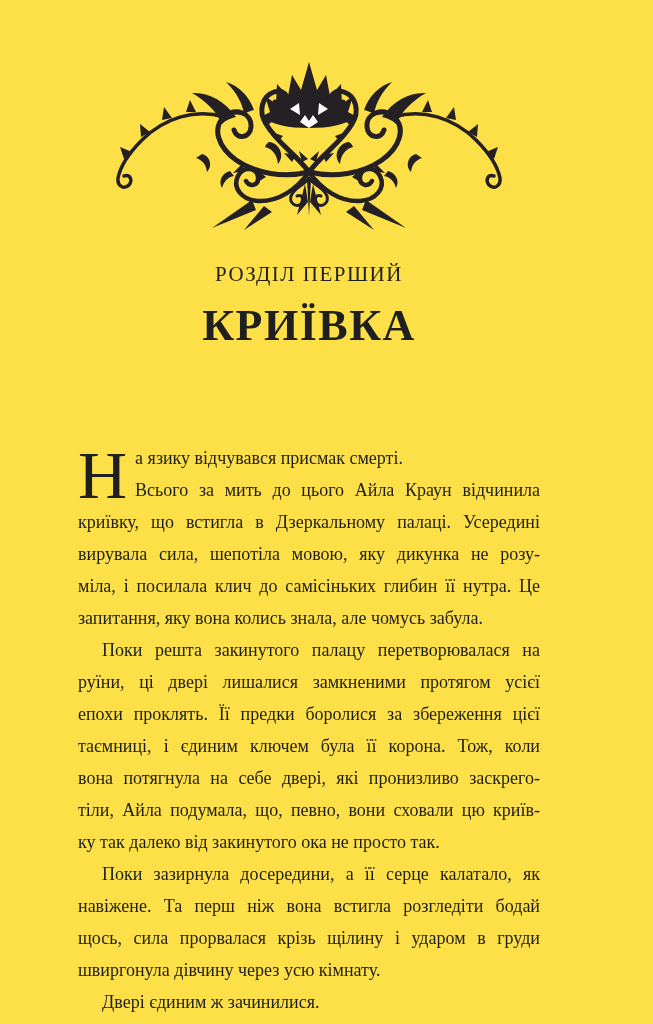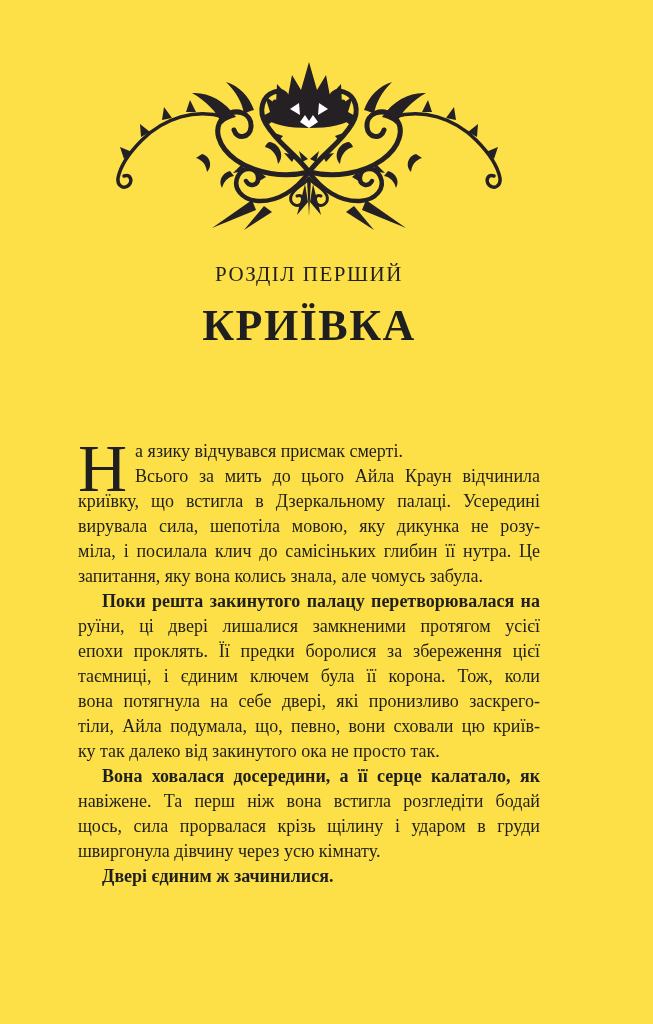--- a/index.html
+++ b/index.html
@@ -35,26 +35,27 @@
   .body-text{
     position:absolute;
     top:439px;left:78px;width:462px;
     font-size:18px;line-height:25px;
   }
   .para{margin:0;padding:0;}
   .para .line{
     height:25px;
     text-align:justify;
     text-align-last:justify;
+    margin-top:7px;
   }
   .para .line.end{
     text-align:left;
     text-align-last:auto;
   }
-  .para.indent .line:first-child{text-indent:24px;font-weight:bold;}
+  .para.indent .line:first-child{text-indent:24px;}
   .dropcap{
     float:left;
     font-size:68px;
     line-height:48px;
     height:50px;
     margin:0 8px 0 0;
     position:relative;
     top:5px;
   }
 </style>
@@ -140,21 +141,21 @@
       <div class="para indent">
         <div class="line">Поки решта закинутого палацу перетворювалася на</div>
         <div class="line">руїни, ці двері лишалися замкненими протягом усієї</div>
         <div class="line">епохи проклять. Її предки боролися за збереження цієї</div>
         <div class="line">таємниці, і єдиним ключем була її корона. Тож, коли</div>
         <div class="line">вона потягнула на себе двері, які пронизливо заскрего-</div>
         <div class="line">тіли, Айла подумала, що, певно, вони сховали цю криїв-</div>
         <div class="line end">ку так далеко від закинутого ока не просто так.</div>
       </div>
       <div class="para indent">
-        <div class="line">Вона ховалася досередини, а її серце калатало, як</div>
+        <div class="line">Поки зазирнула досередини, а її серце калатало, як</div>
         <div class="line">навіжене. Та перш ніж вона встигла розгледіти бодай</div>
         <div class="line">щось, сила прорвалася крізь щілину і ударом в груди</div>
         <div class="line end">швиргонула дівчину через усю кімнату.</div>
       </div>
       <div class="para indent">
         <div class="line end">Двері єдиним ж зачинилися.</div>
       </div>
     </div>
 
 </div>

